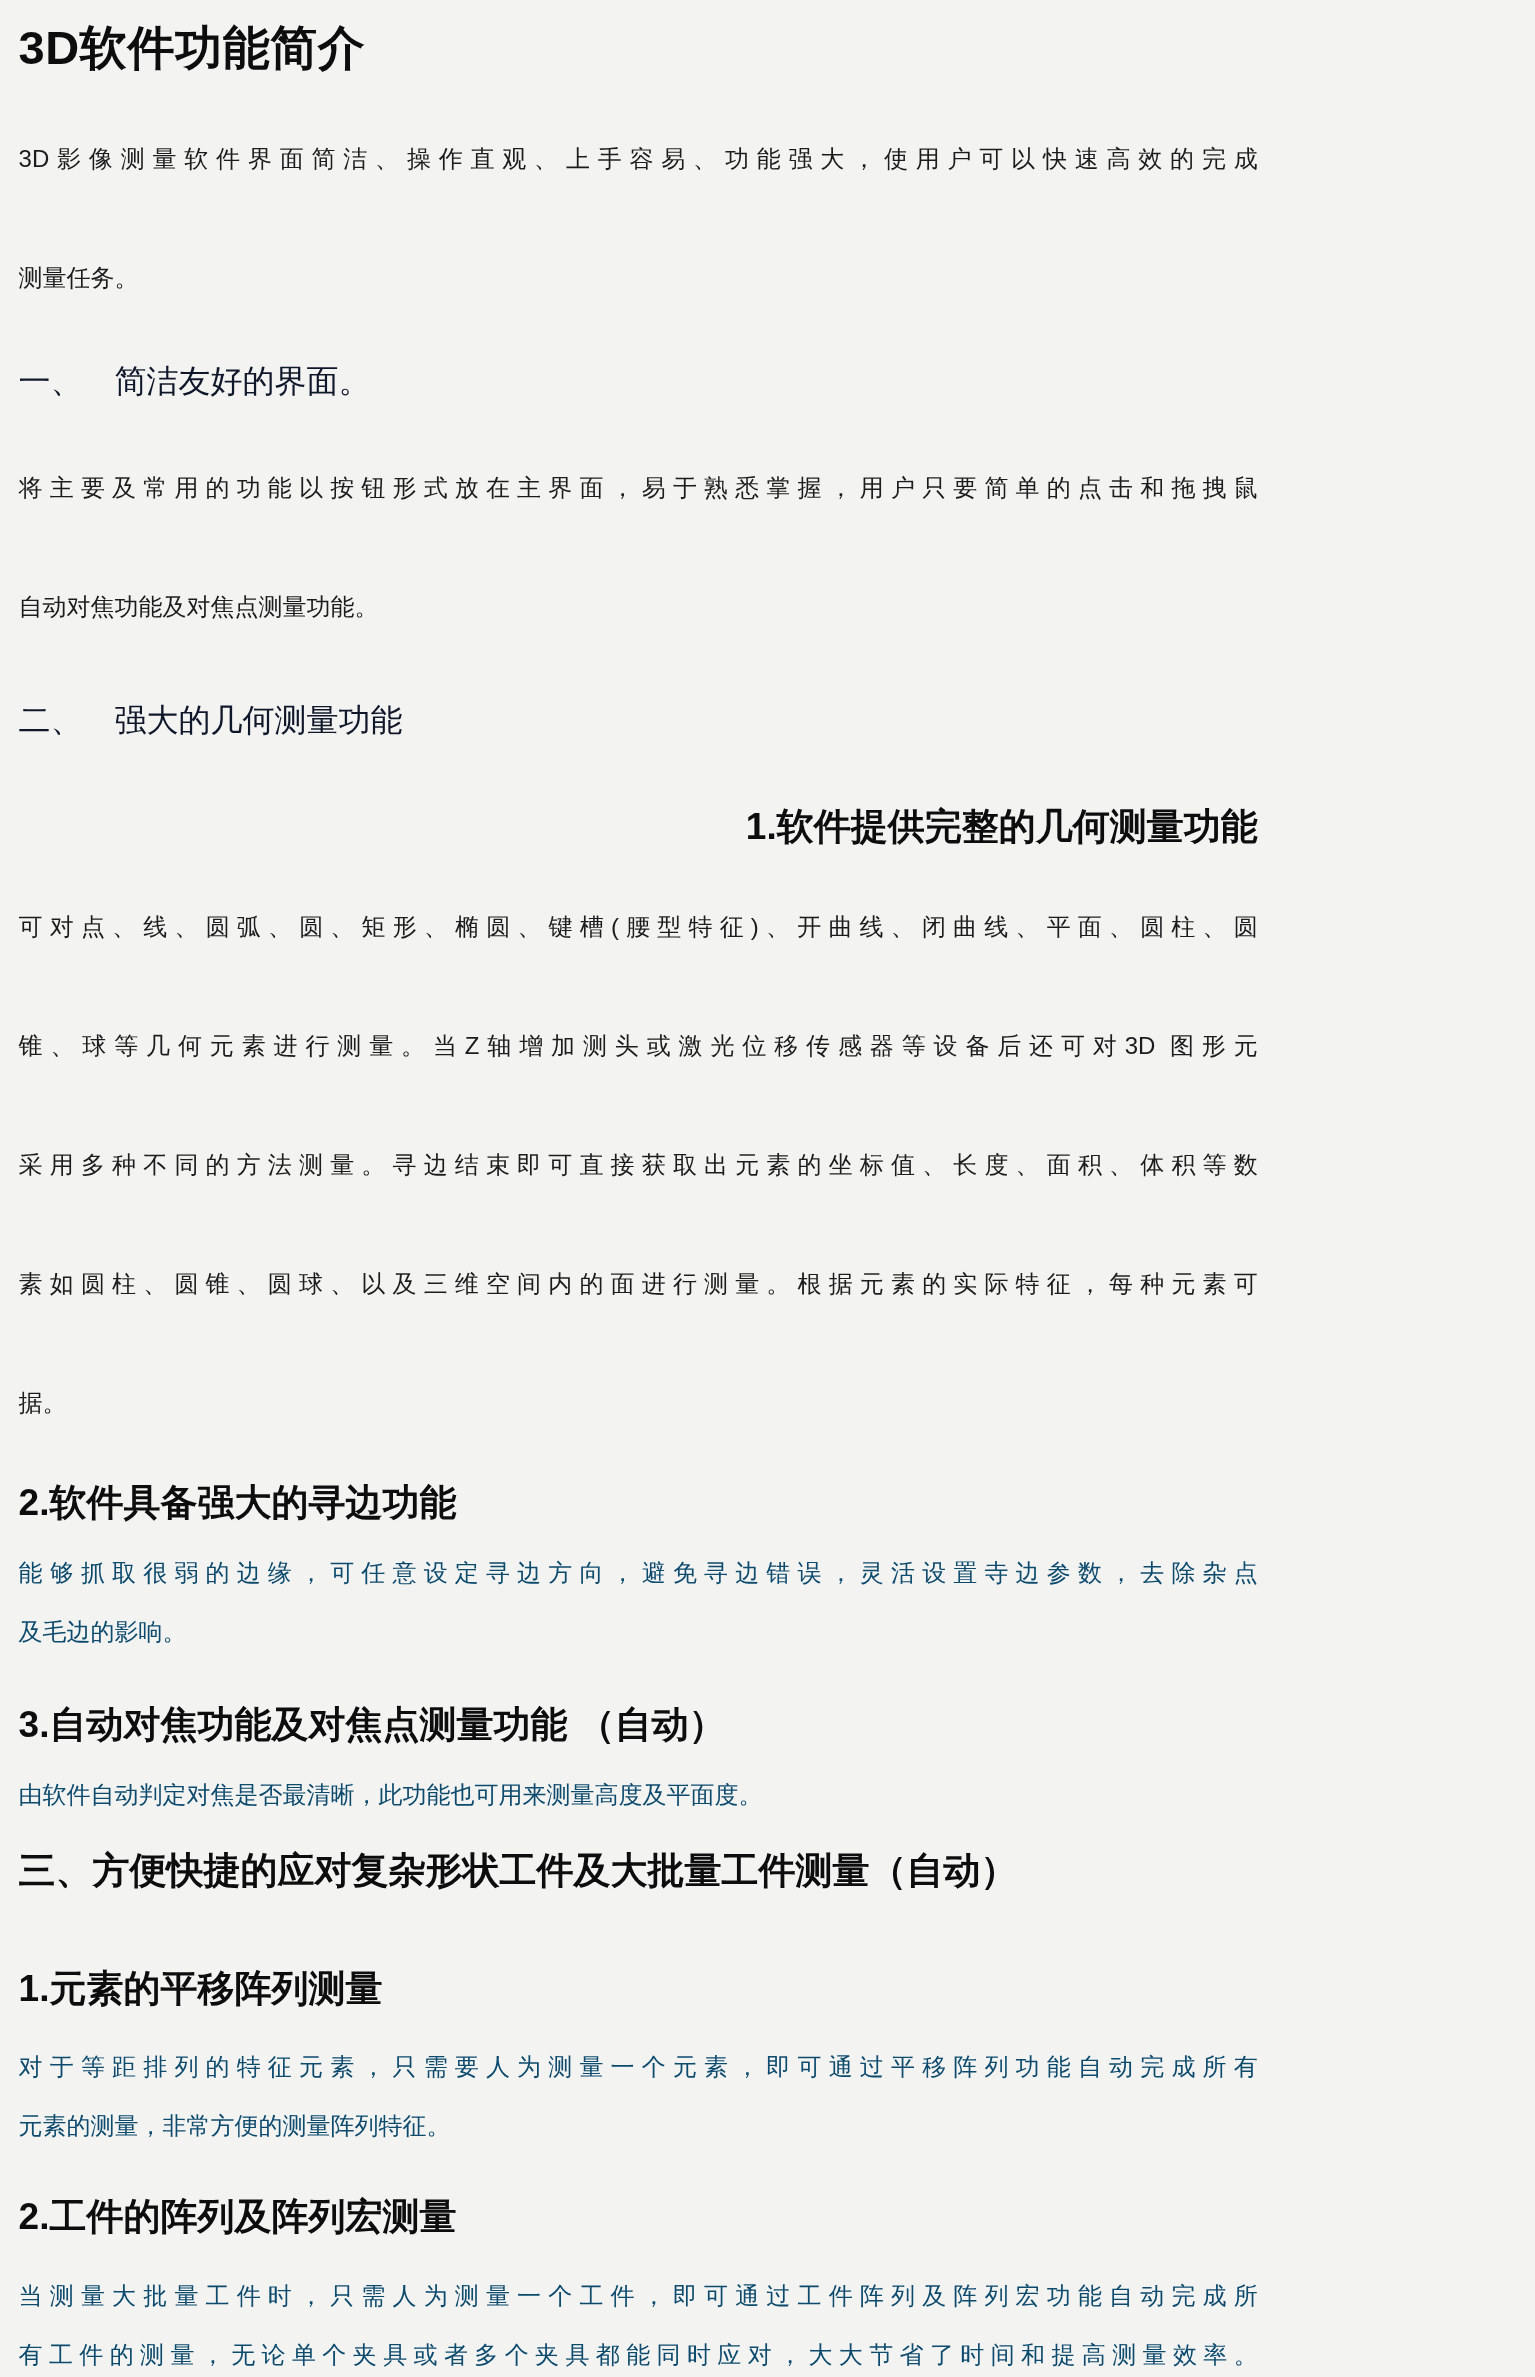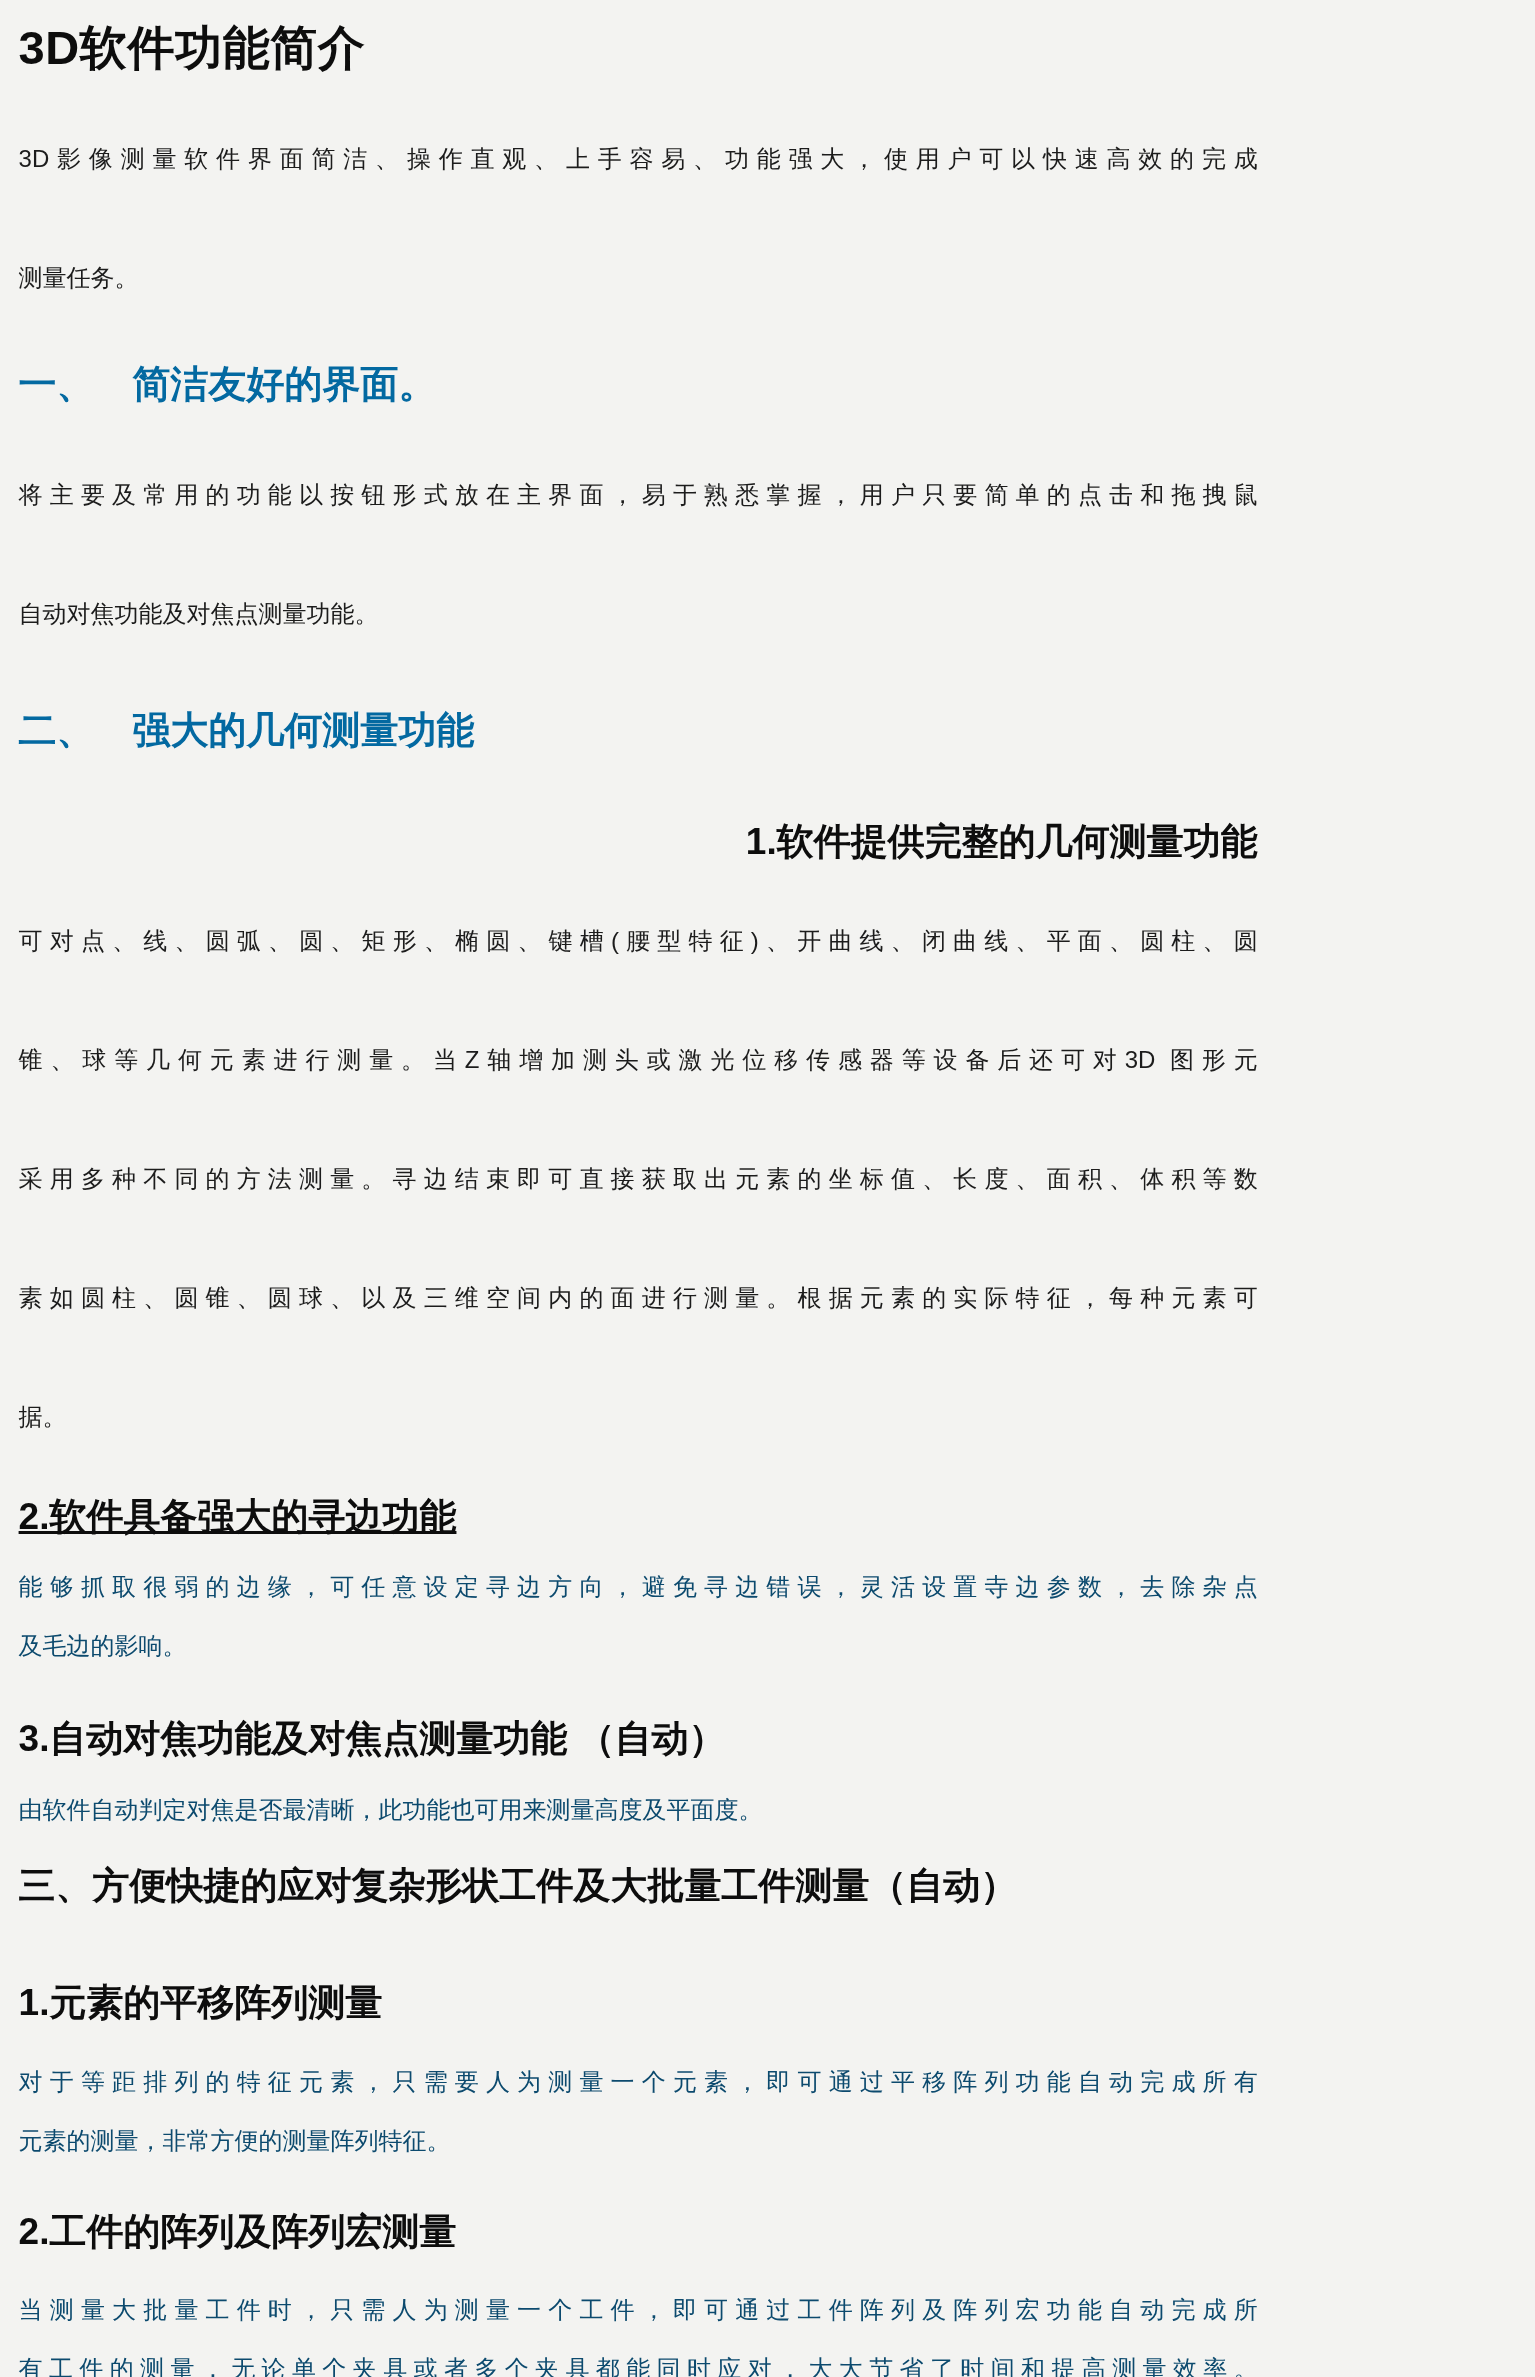--- a/index.html
+++ b/index.html
@@ -21,23 +21,23 @@
   
   .doc-title {
     font-size: 47px;
     font-weight: bold;
     color: #0d0d0d;
     line-height: 1.15;
     letter-spacing: 0.6px;
   }
   
   .h-major {            
-    font-size: 38px;
-    font-weight: bold;
-    color: #0369a1;
+    font-size: 32px;
+    font-weight: normal;
+    color: #0f172a;
     line-height: 1.2;
   }
   .h-sub {              
     font-size: 37px;
     font-weight: bold;
     color: #0d0d0d;
     line-height: 1.2;
   }
   
   .para { margin: 0; }
@@ -58,21 +58,21 @@
     text-align: justify;
     text-align-last: justify;
   }
   
   .mt-p1   { margin-top: 23.5px; }
   .mt-h1a  { margin-top: 25px; }
   .mt-p2   { margin-top: 28px; }
   .mt-h2   { margin-top: 35px; }
   .mt-h21  { margin-top: 66px; text-align: right; }
   .mt-p3   { margin-top: 17.3px; }
-  .mt-h22  { margin-top: 18.6px; text-decoration: underline; }
+  .mt-h22  { margin-top: 18.6px; }
   .mt-p4   { margin-top: 20px; }
   .mt-h23  { margin-top: 40px; }
   .mt-p5   { margin-top: 20px; }
   .mt-h3   { margin-top: 23px; }
   .mt-h31  { margin-top: 73px; }
   .mt-p6   { margin-top: 28px; }
   .mt-h32  { margin-top: 38px; }
   .mt-p7   { margin-top: 28px; }
 </style>
 </head>

